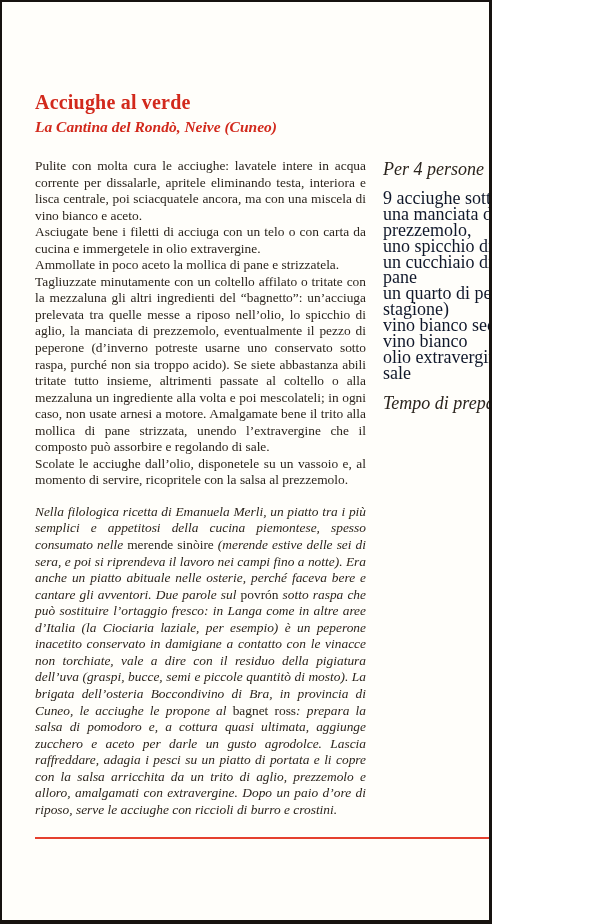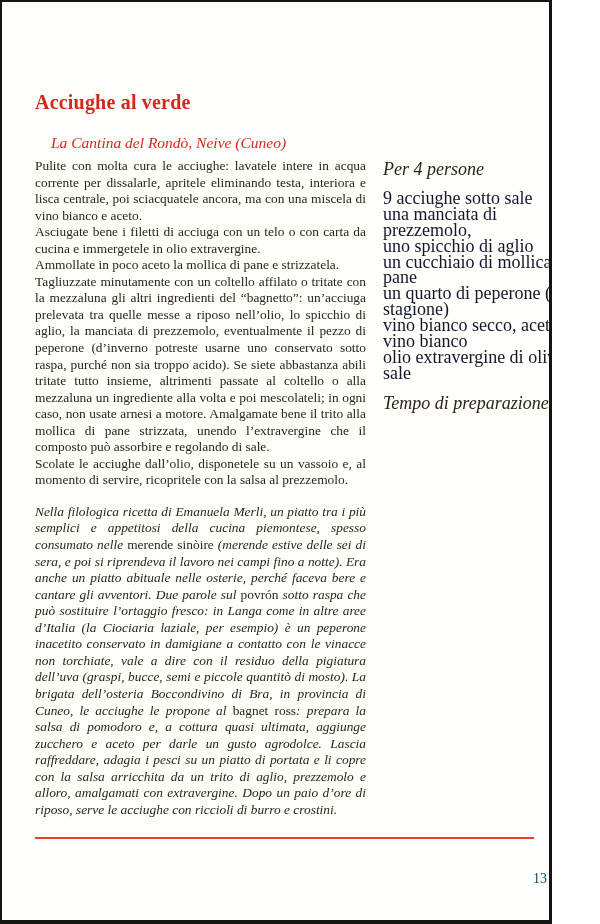--- a/index.html
+++ b/index.html
@@ -2,21 +2,21 @@
 <html lang="it"><head>
 <meta charset="utf-8">
 <style>
   html, body {
     margin: 0;
     padding: 0;
     background: #ffffff;
   }
   .page {
     position: relative;
-    width: 552px;
+    width: 492px;
     height: 924px;
     box-sizing: border-box;
     background: #fffefa;
     border-style: solid;
     border-color: #171310;
     border-width: 2px 3px 4px 2px;
     font-family: "Liberation Serif", serif;
     color: #2b241d;
     overflow: hidden;
   }
@@ -27,23 +27,23 @@
     margin: 0;
     font-size: 20px;
     font-weight: bold;
     color: #d2291c;
     letter-spacing: 0.2px;
   }
   .recipe-source {
     position: absolute;
     left: 33px;
     top: 116px;
-    margin: 16px;
+    margin: 0;
     font-size: 15.5px;
-    font-weight: normal;
+    font-weight: bold;
     font-style: italic;
     color: #d2291c;
   }
   .main-col {
     position: absolute;
     left: 33px;
     top: 156px;
     width: 331px;
     text-align: justify;
     font-size: 13.4px;

